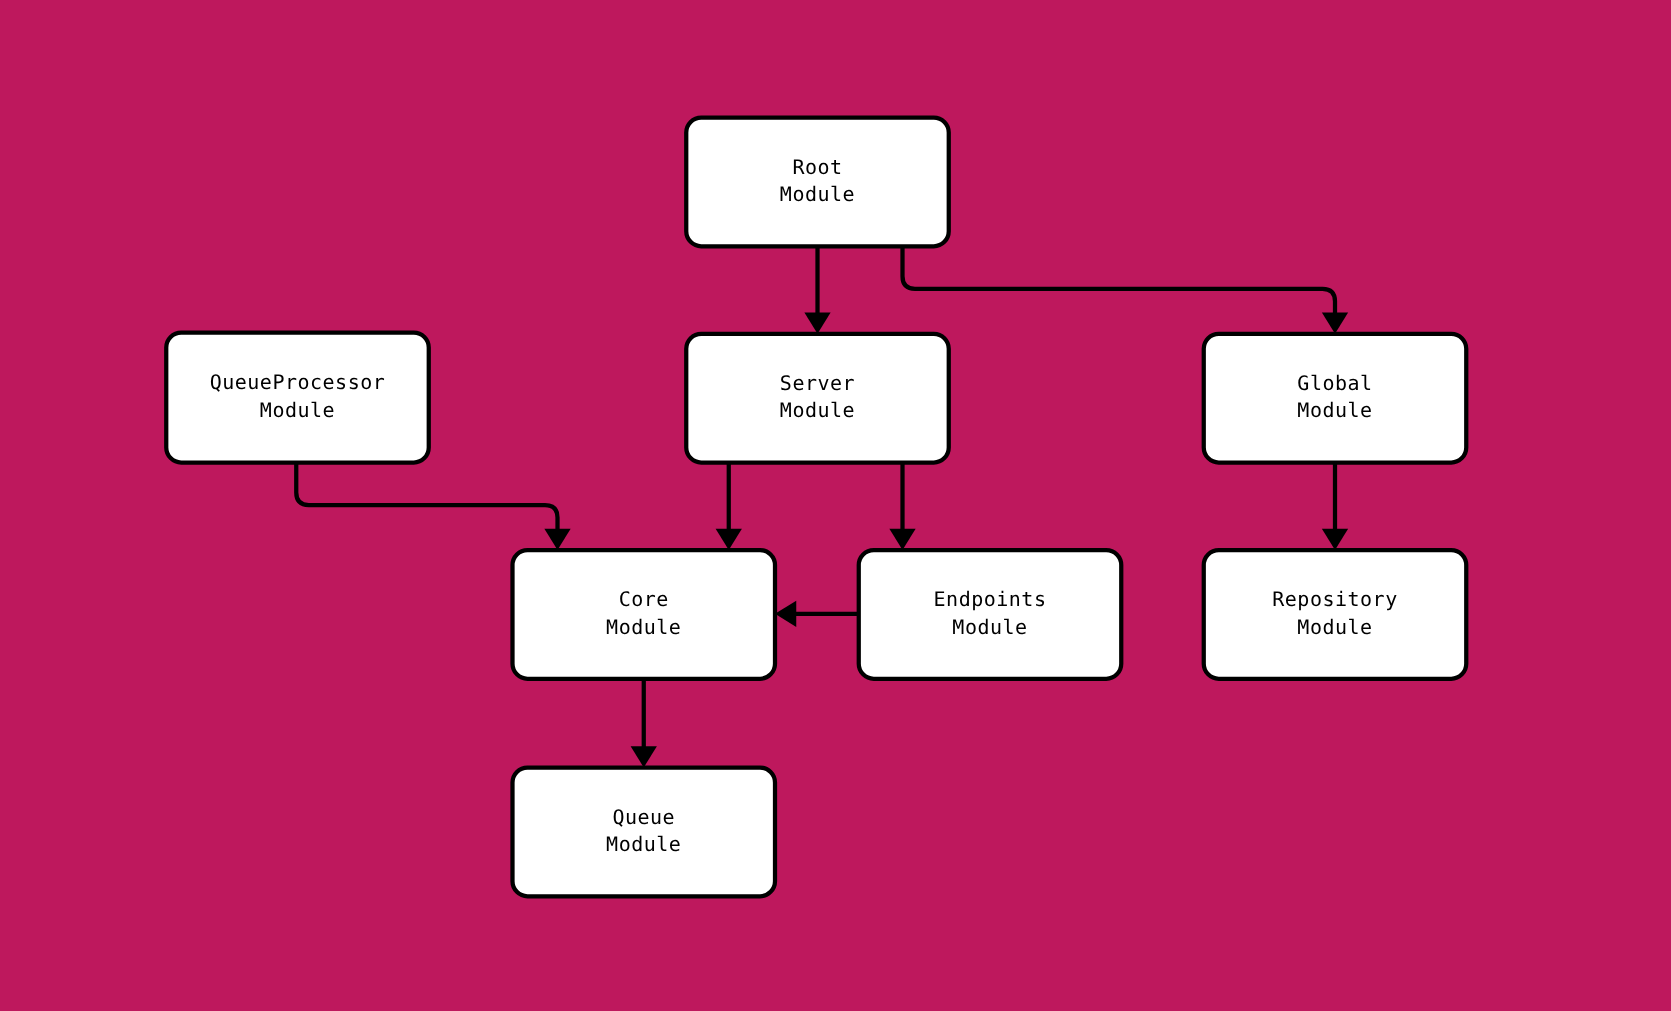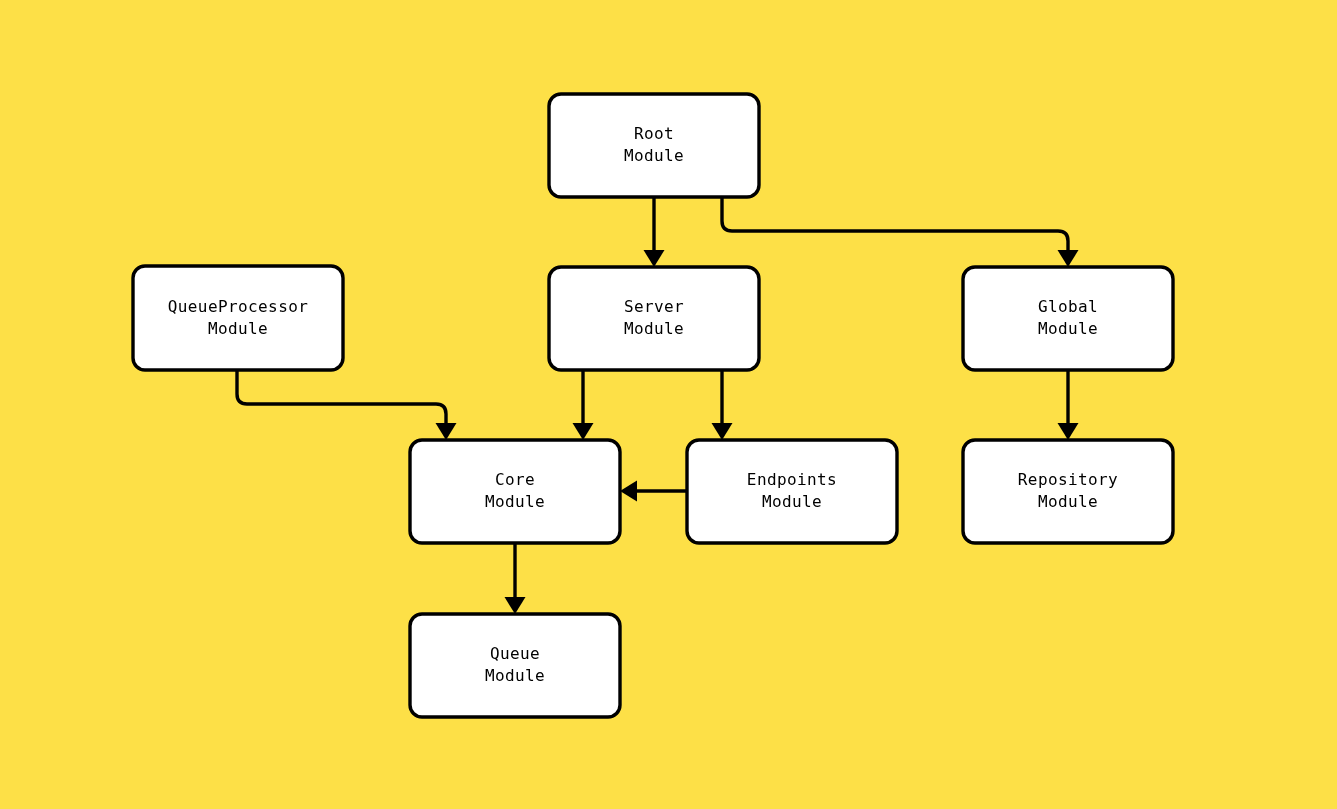--- a/index.html
+++ b/index.html
@@ -11,21 +11,21 @@
   body {
     width: 1337px;
     height: 809px;
     overflow: hidden;
     font-family: "DejaVu Sans Mono", "Liberation Mono", monospace;
   }
   #diagram-root {
     position: relative;
     width: 1337px;
     height: 809px;
-    background: #fde047;
+    background: #be185d;
   }
   #diagram-svg {
     position: absolute;
     top: 0;
     left: 0;
     width: 1337px;
     height: 809px;
     display: block;
   }
   .node-box {

